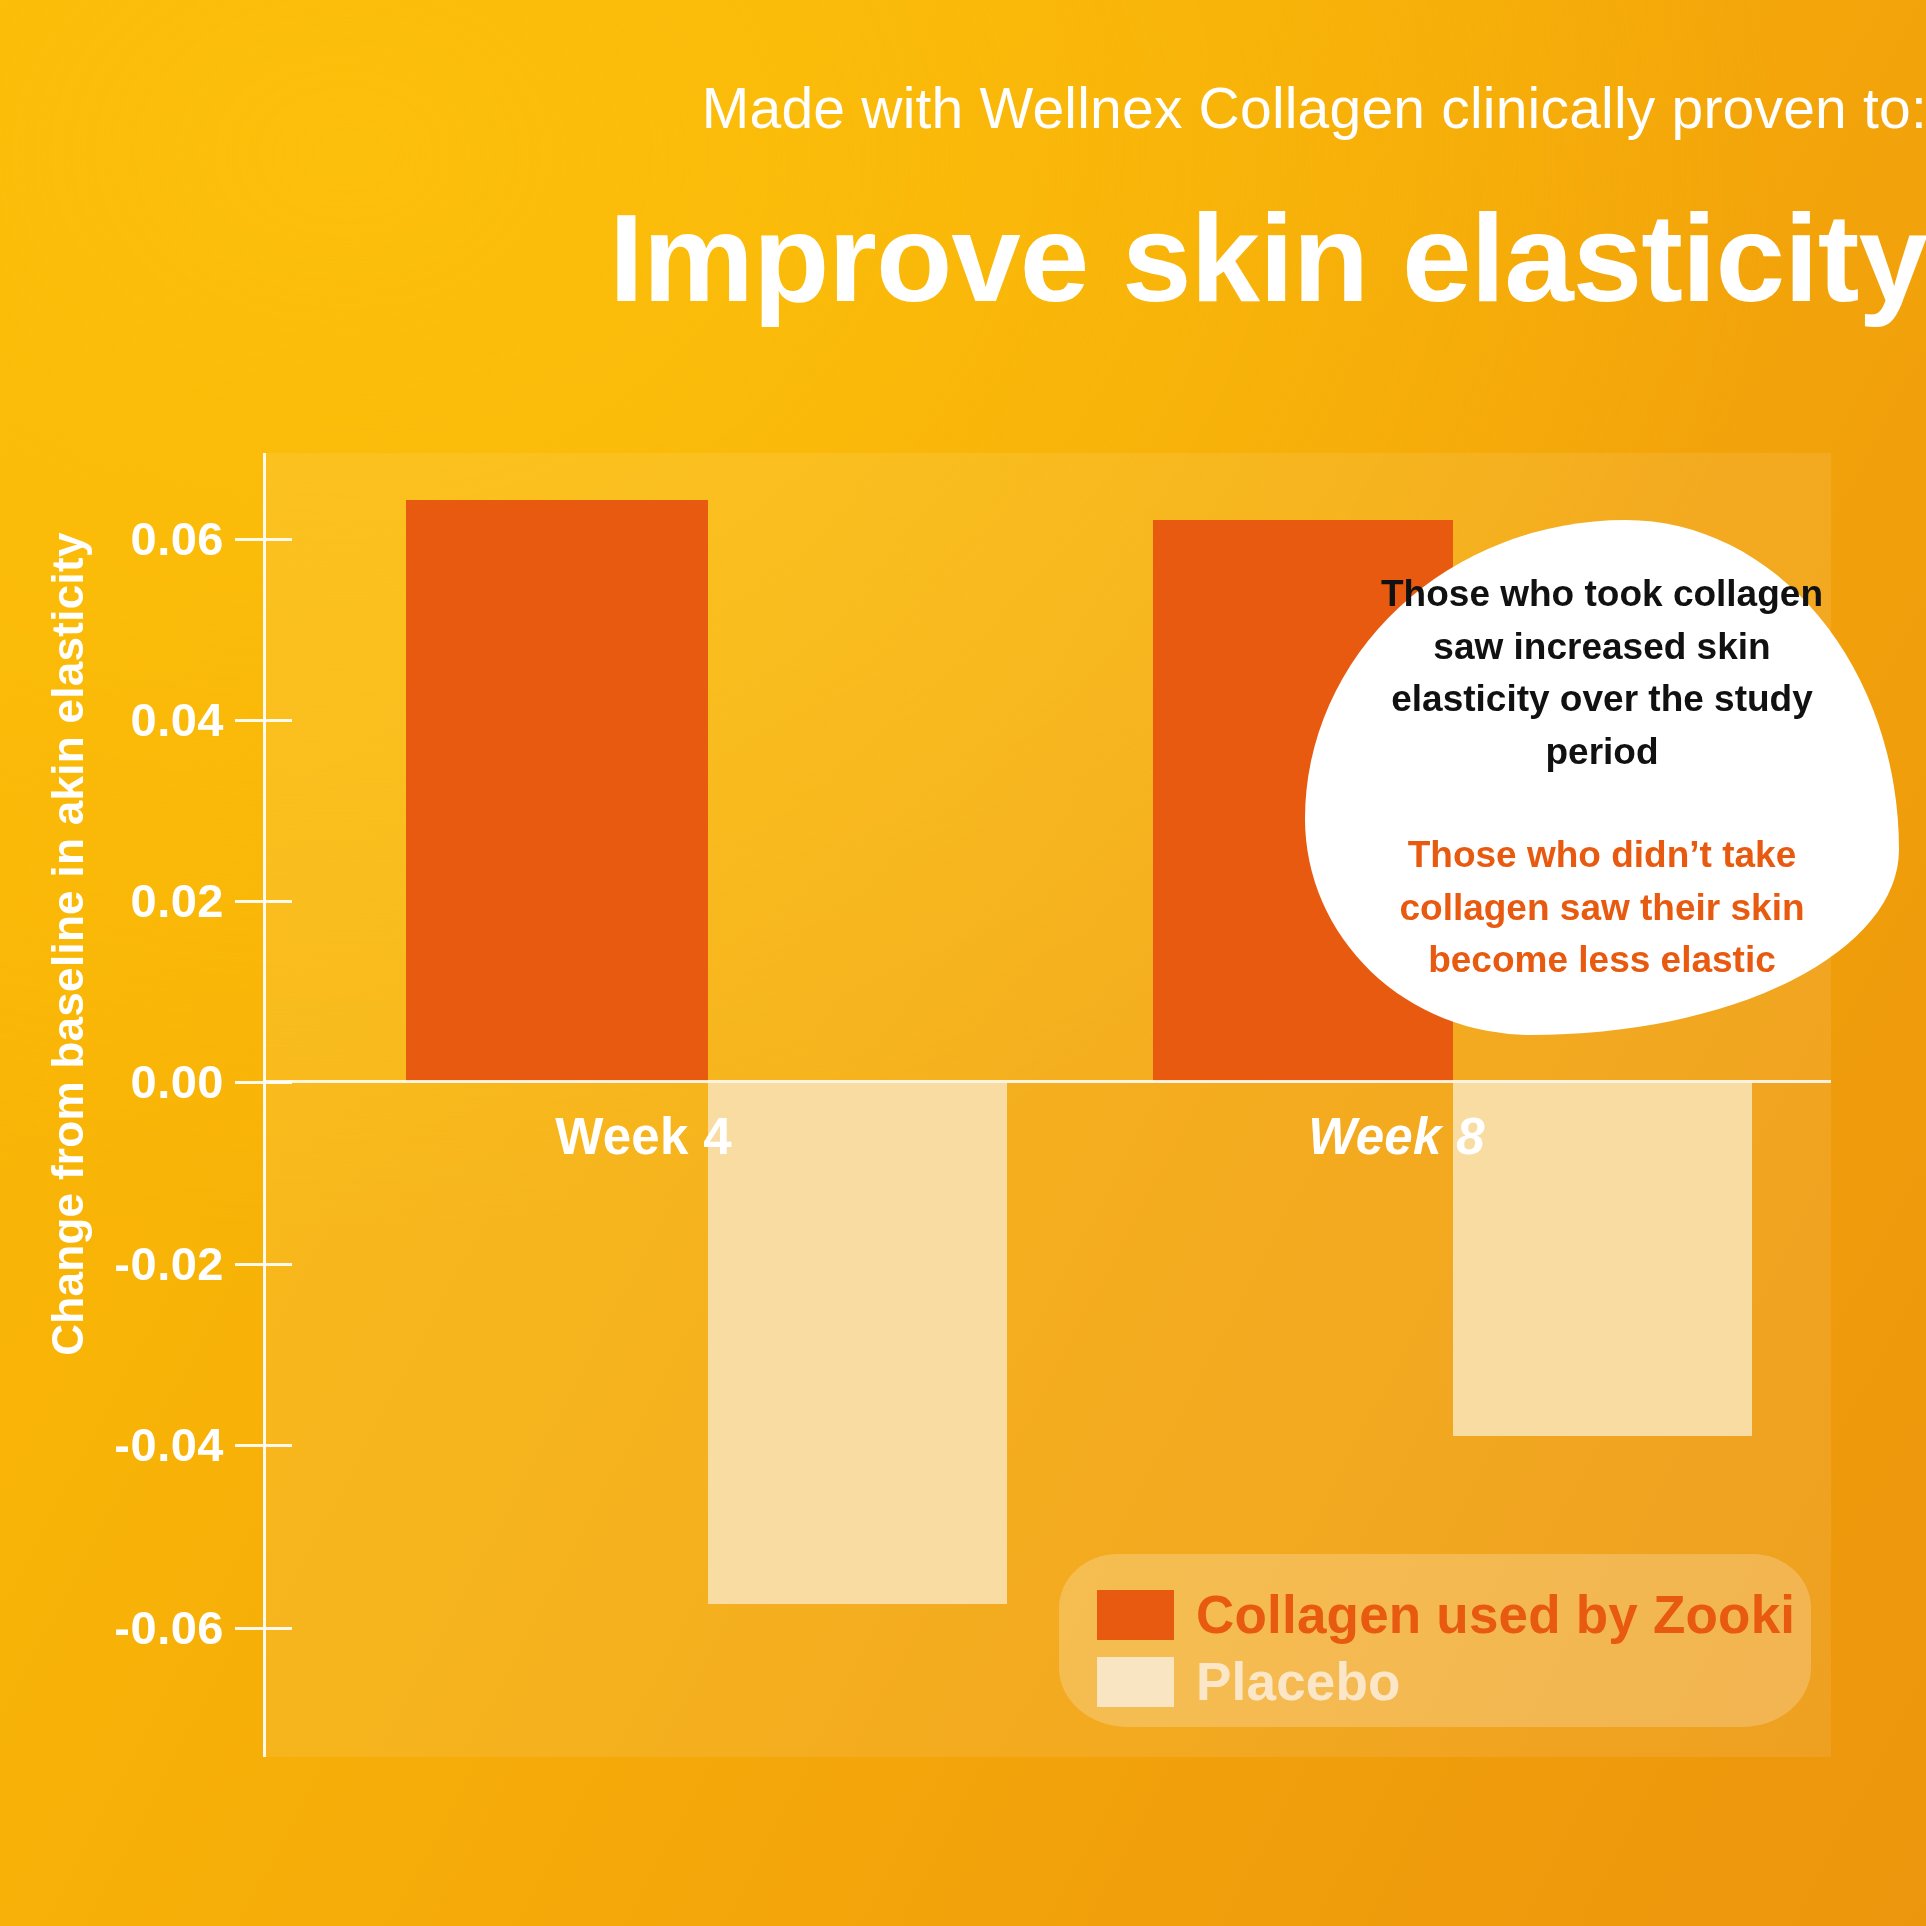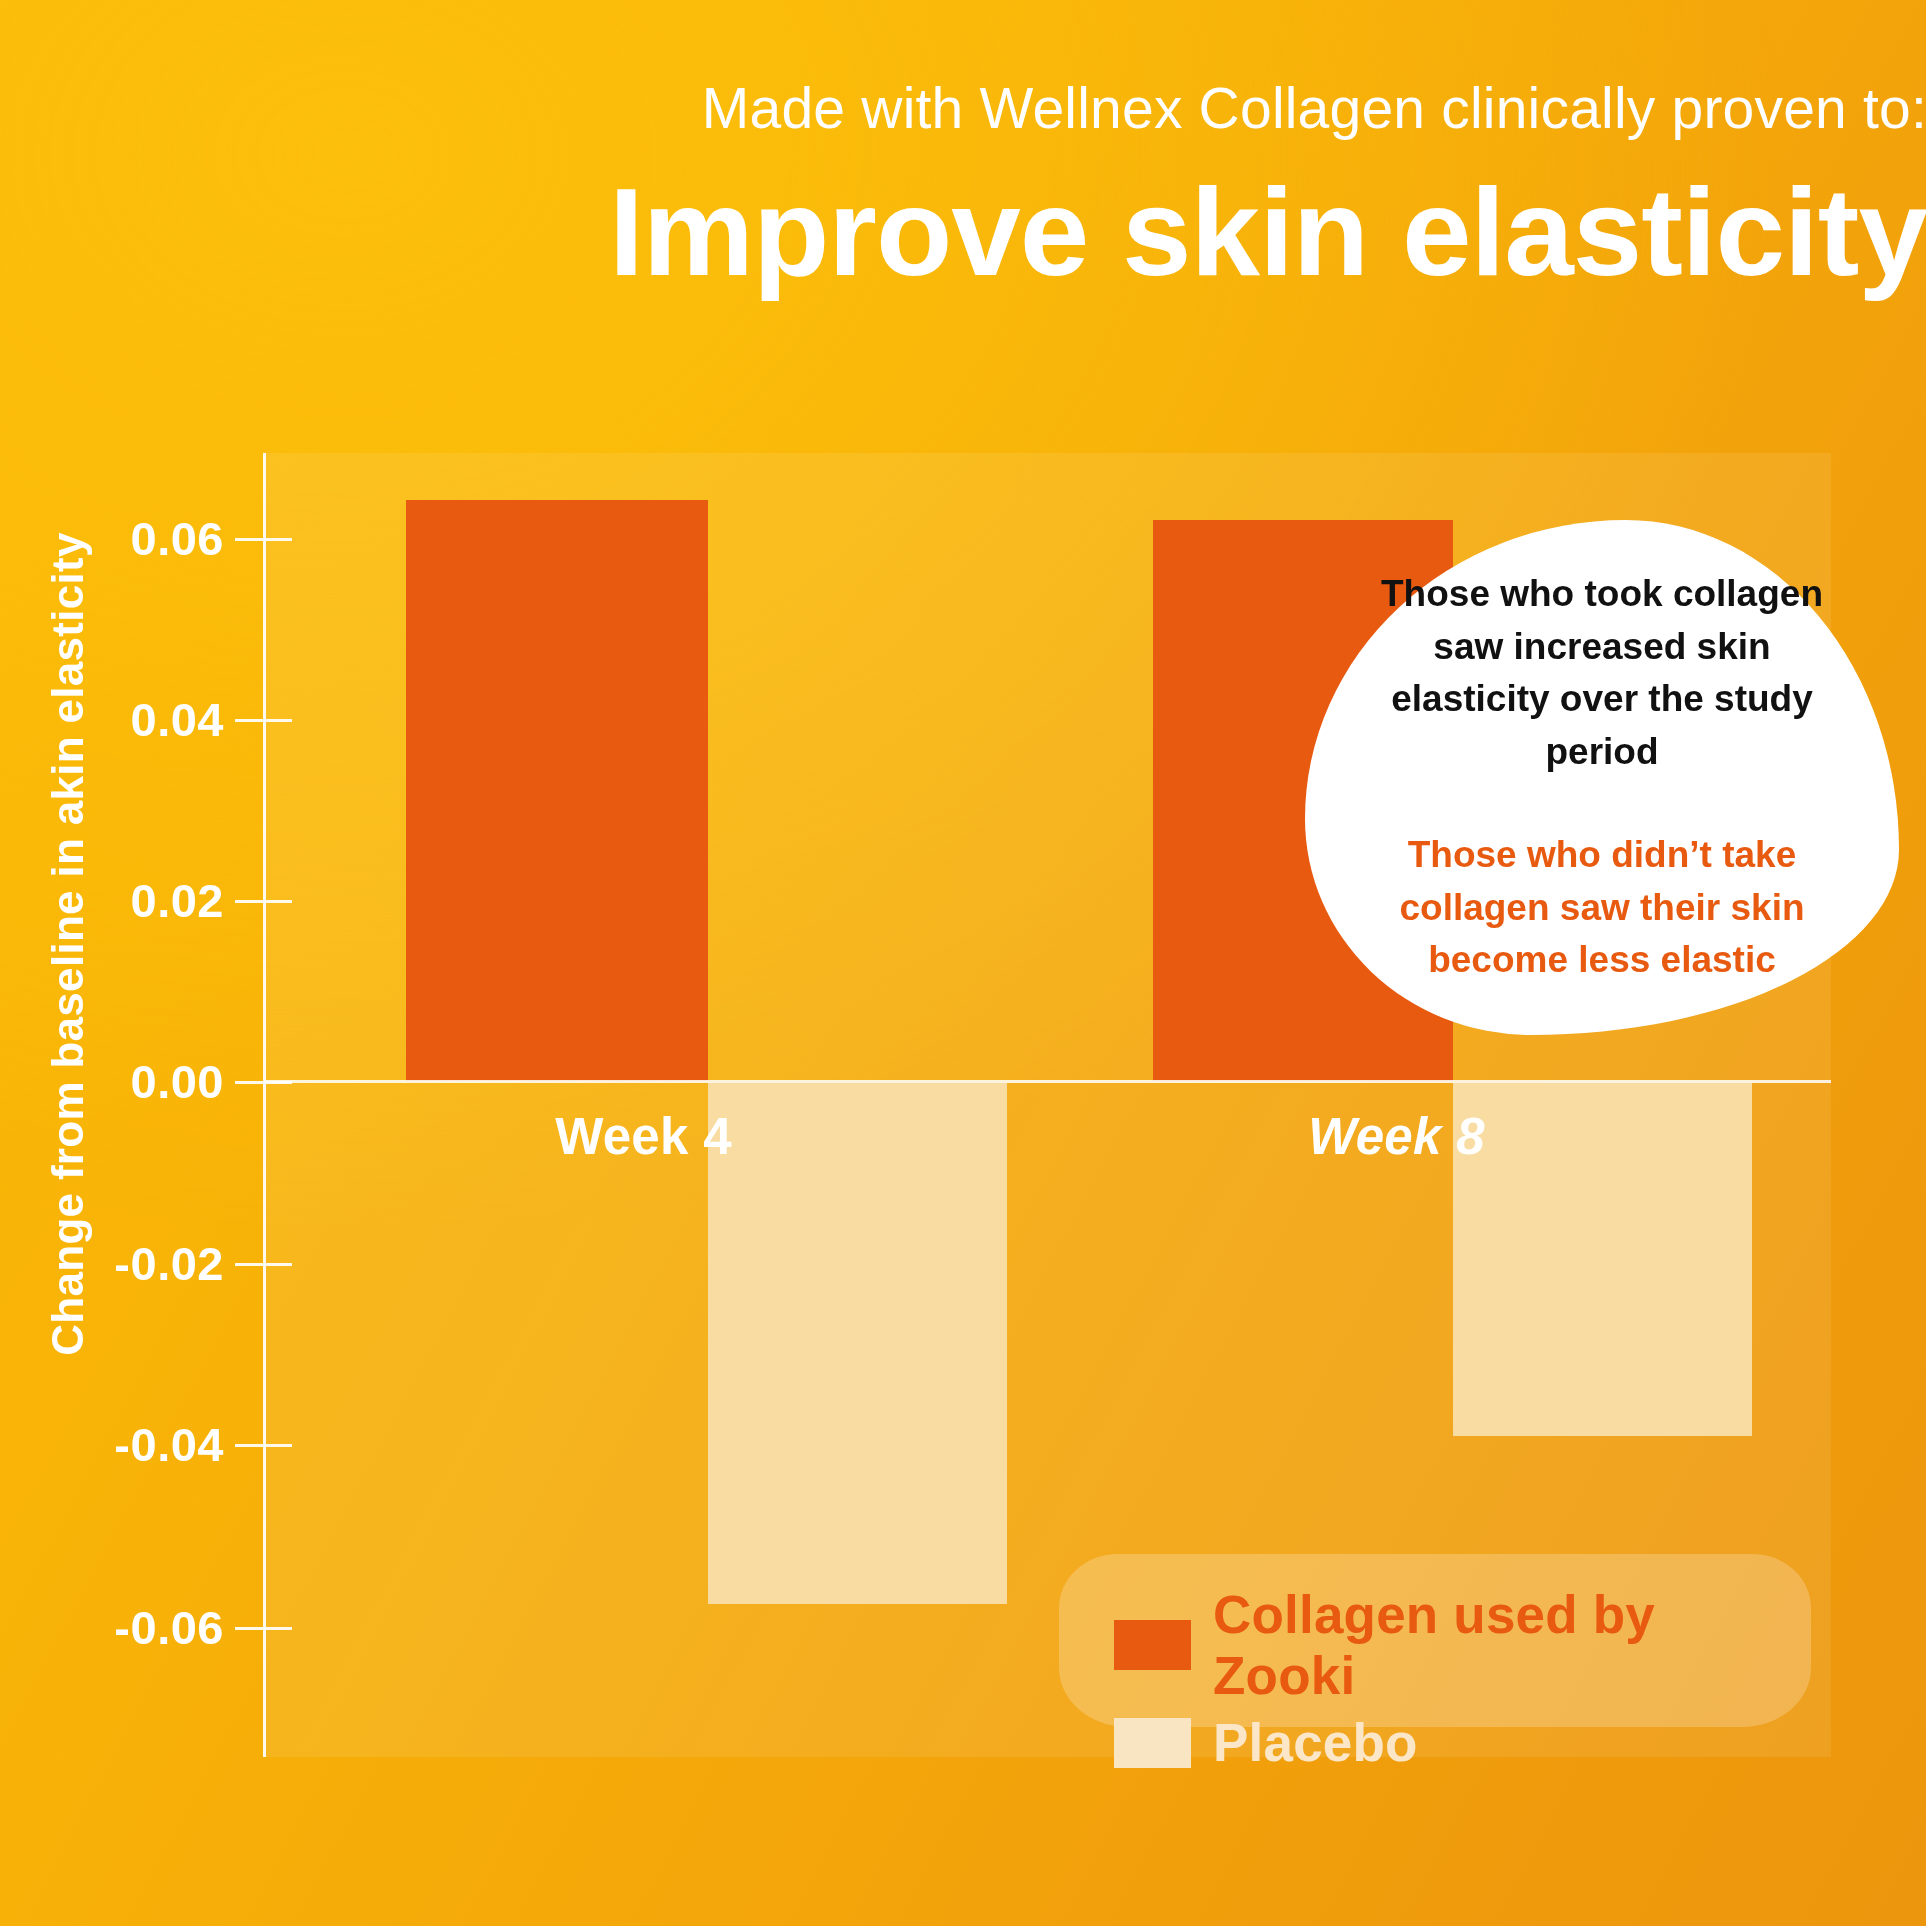--- a/index.html
+++ b/index.html
@@ -10,21 +10,21 @@
       radial-gradient(ellipse 120% 90% at 18% 8%, #FCBF0B 0%, rgba(252,191,11,0) 62%),
       linear-gradient(118deg, #FBB905 0%, #F8B307 30%, #F3A50A 62%, #EF9B0C 84%, #EC960D 100%);
   }
   
   #header{position:absolute;left:0;top:0;width:1927px;text-align:right;}
   #kicker{
     margin-top:77px;color:#FFFFFF;font-size:57px;font-weight:400;
     letter-spacing:0.2px;line-height:1.1;
   }
   #headline{
-    margin-top:28px;color:#FFFFFF;font-size:125px;font-weight:700;
+    margin-top:54px;color:#FFFFFF;font-size:125px;font-weight:700;
     letter-spacing:-1px;line-height:1.02;
   }
 
   
   #chart{position:absolute;left:0;top:0;width:1927px;height:1429px;}
   #plot-bg{
     position:absolute;left:264px;top:453px;width:1567px;height:1304px;
     background:rgba(255,255,255,0.085);
   }
   #y-axis-line{
@@ -68,21 +68,21 @@
     padding:0 73px;box-sizing:border-box;text-align:center;
   }
   #callout-top{color:#111111;font-size:37px;font-weight:700;line-height:1.42;}
   #callout-bottom{color:#E85A10;font-size:37px;font-weight:700;line-height:1.42;margin-top:51px;}
 
   
   #legend{
     position:absolute;left:1059px;top:1554px;width:752px;height:173px;
     background:rgba(255,255,255,0.22);
     border-radius:59px 59px 69px 69px / 54px 54px 59px 59px;
-    padding:30px 0 0 55px;box-sizing:border-box;
+    padding:30px 0 0 38px;box-sizing:border-box;
   }
   .legend-row{display:flex;align-items:center;margin-bottom:6px;}
   .swatch{width:77px;height:50px;margin-right:22px;flex:none;}
   .swatch.collagen{background:#E85A10;}
   .swatch.placebo{background:#FAE5C3;}
   .legend-label{font-size:53px;font-weight:700;letter-spacing:0.2px;}
   .legend-label.collagen{color:#E85A10;}
   .legend-label.placebo{color:#FBE7C8;}
 </style>
 </head>

